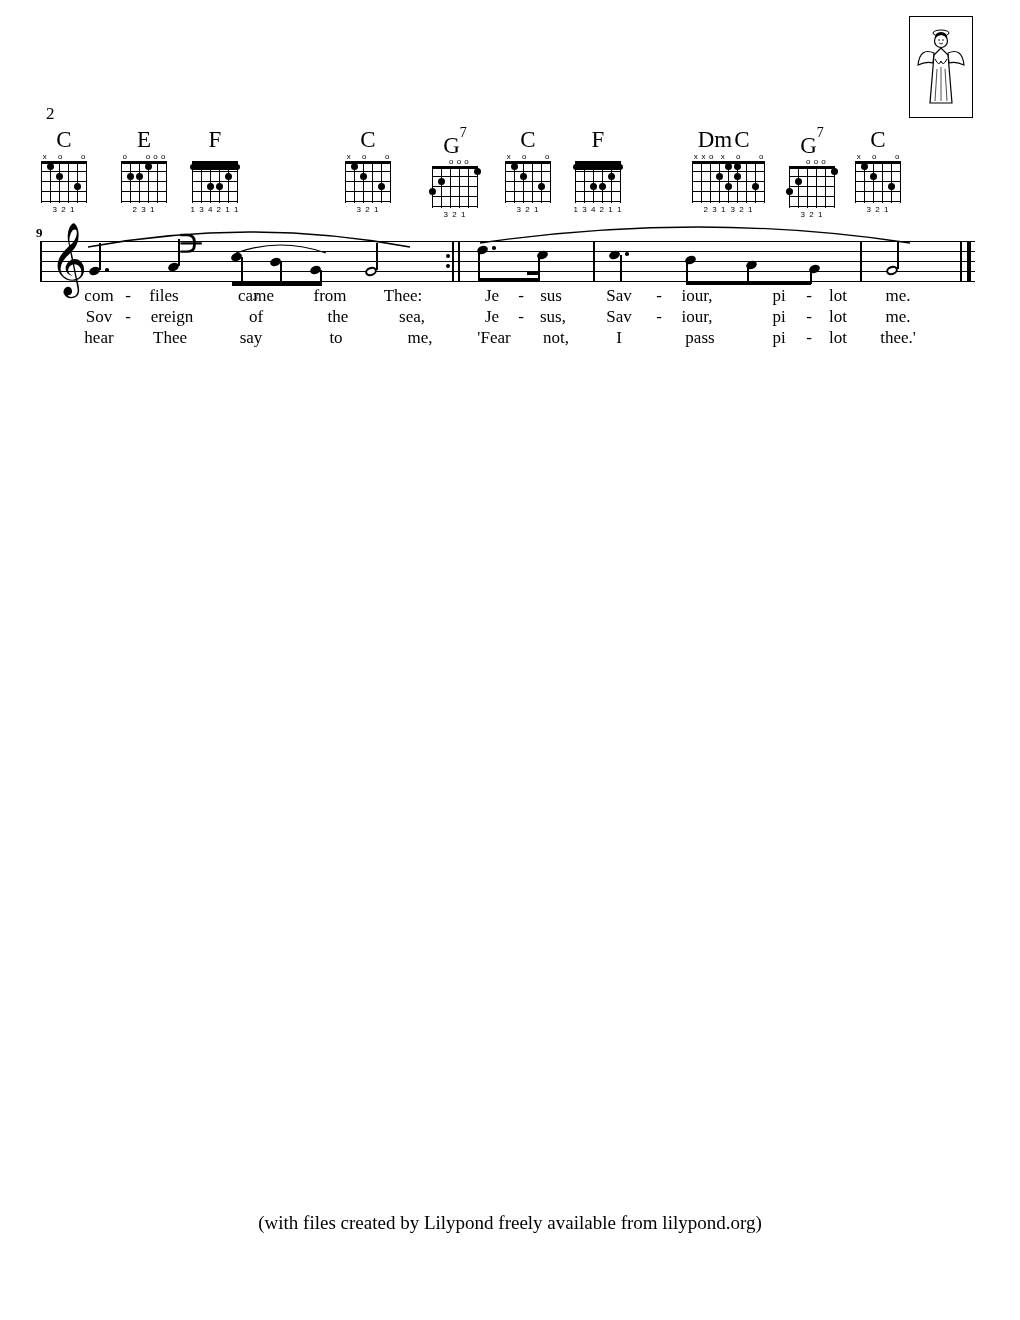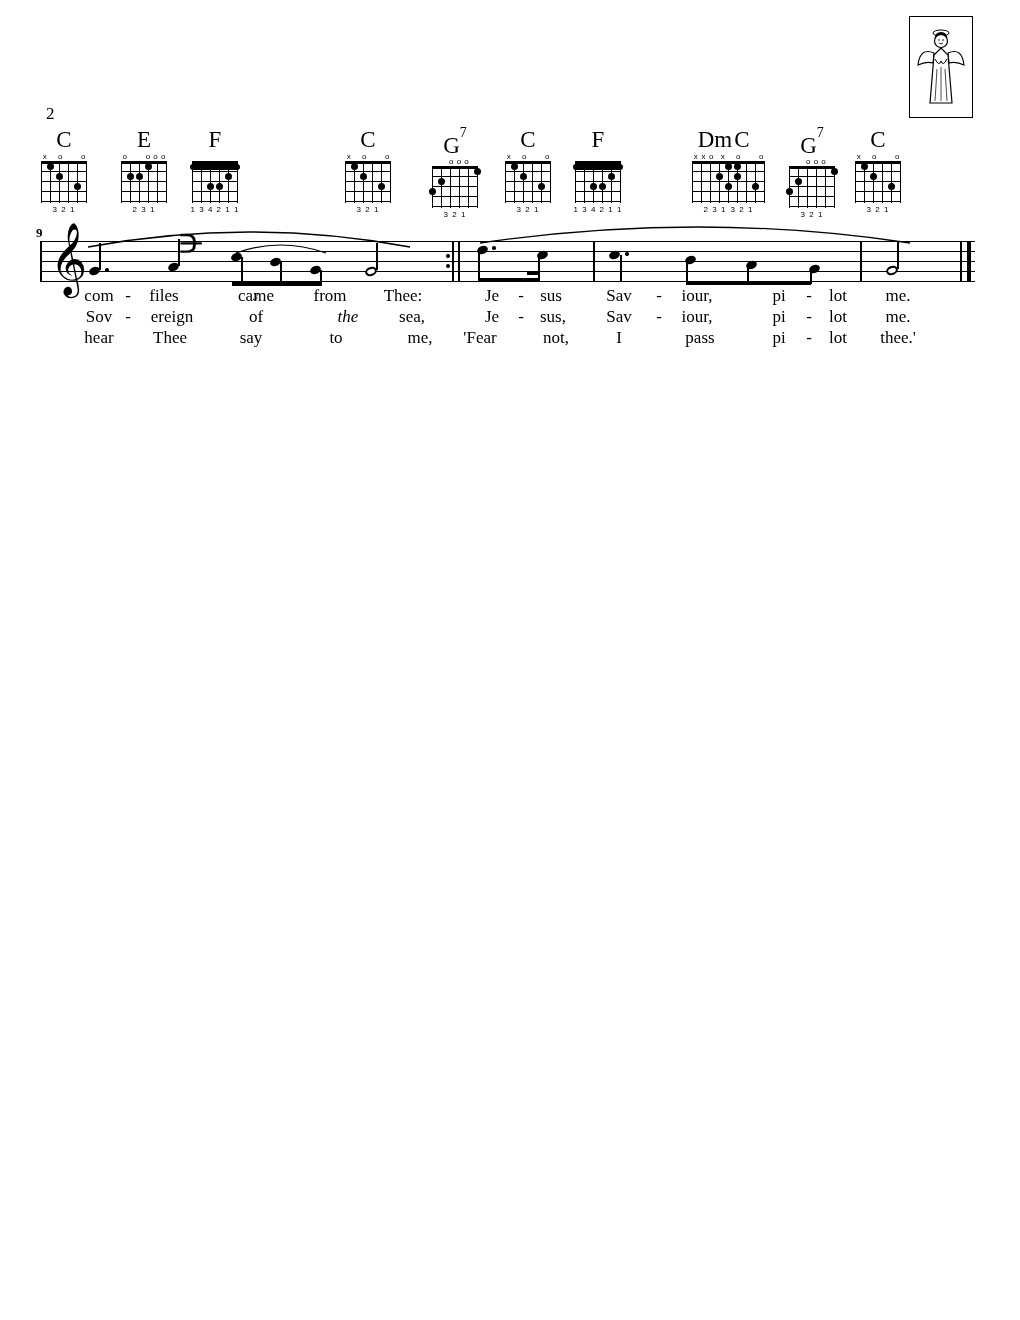--- a/index.html
+++ b/index.html
@@ -747,44 +747,45 @@
       <span class="syl" style="left: 779px;">pi</span>
       <span class="syl" style="left: 809px;">-</span>
       <span class="syl" style="left: 838px;">lot</span>
       <span class="syl" style="left: 898px;">me.</span>
     </div>
   <div class="lyric-line" id="lyric-verse2">
       <span class="syl" style="left: 99px;">Sov</span>
       <span class="syl" style="left: 128px;">-</span>
       <span class="syl" style="left: 172px;">ereign</span>
       <span class="syl" style="left: 256px;">of</span>
-      <span class="syl" style="left: 348px; font-style: italic;">the</span>
+      <span class="syl" style="left: 338px;">the</span>
       <span class="syl" style="left: 412px;">sea,</span>
       <span class="syl" style="left: 492px;">Je</span>
       <span class="syl" style="left: 521px;">-</span>
       <span class="syl" style="left: 553px;">sus,</span>
       <span class="syl" style="left: 619px;">Sav</span>
       <span class="syl" style="left: 659px;">-</span>
       <span class="syl" style="left: 697px;">iour,</span>
       <span class="syl" style="left: 779px;">pi</span>
       <span class="syl" style="left: 809px;">-</span>
       <span class="syl" style="left: 838px;">lot</span>
       <span class="syl" style="left: 898px;">me.</span>
     </div>
   <div class="lyric-line" id="lyric-verse3">
       <span class="syl" style="left: 99px;">hear</span>
       <span class="syl" style="left: 170px;">Thee</span>
       <span class="syl" style="left: 251px;">say</span>
       <span class="syl" style="left: 336px;">to</span>
       <span class="syl" style="left: 420px;">me,</span>
-      <span class="syl" style="left: 480px;">'Fear</span>
+      <span class="syl" style="left: 494px;">'Fear</span>
       <span class="syl" style="left: 556px;">not,</span>
       <span class="syl" style="left: 619px;">I</span>
       <span class="syl" style="left: 700px;">pass</span>
       <span class="syl" style="left: 779px;">pi</span>
       <span class="syl" style="left: 809px;">-</span>
       <span class="syl" style="left: 838px;">lot</span>
       <span class="syl" style="left: 898px;">thee.'</span>
     </div>
 </div>
 
 <div class="footer">
+  <div class="footer-line2">(with files created by Lilypond freely available from lilypond.org)</div>
 </div>
 
 </body></html>

